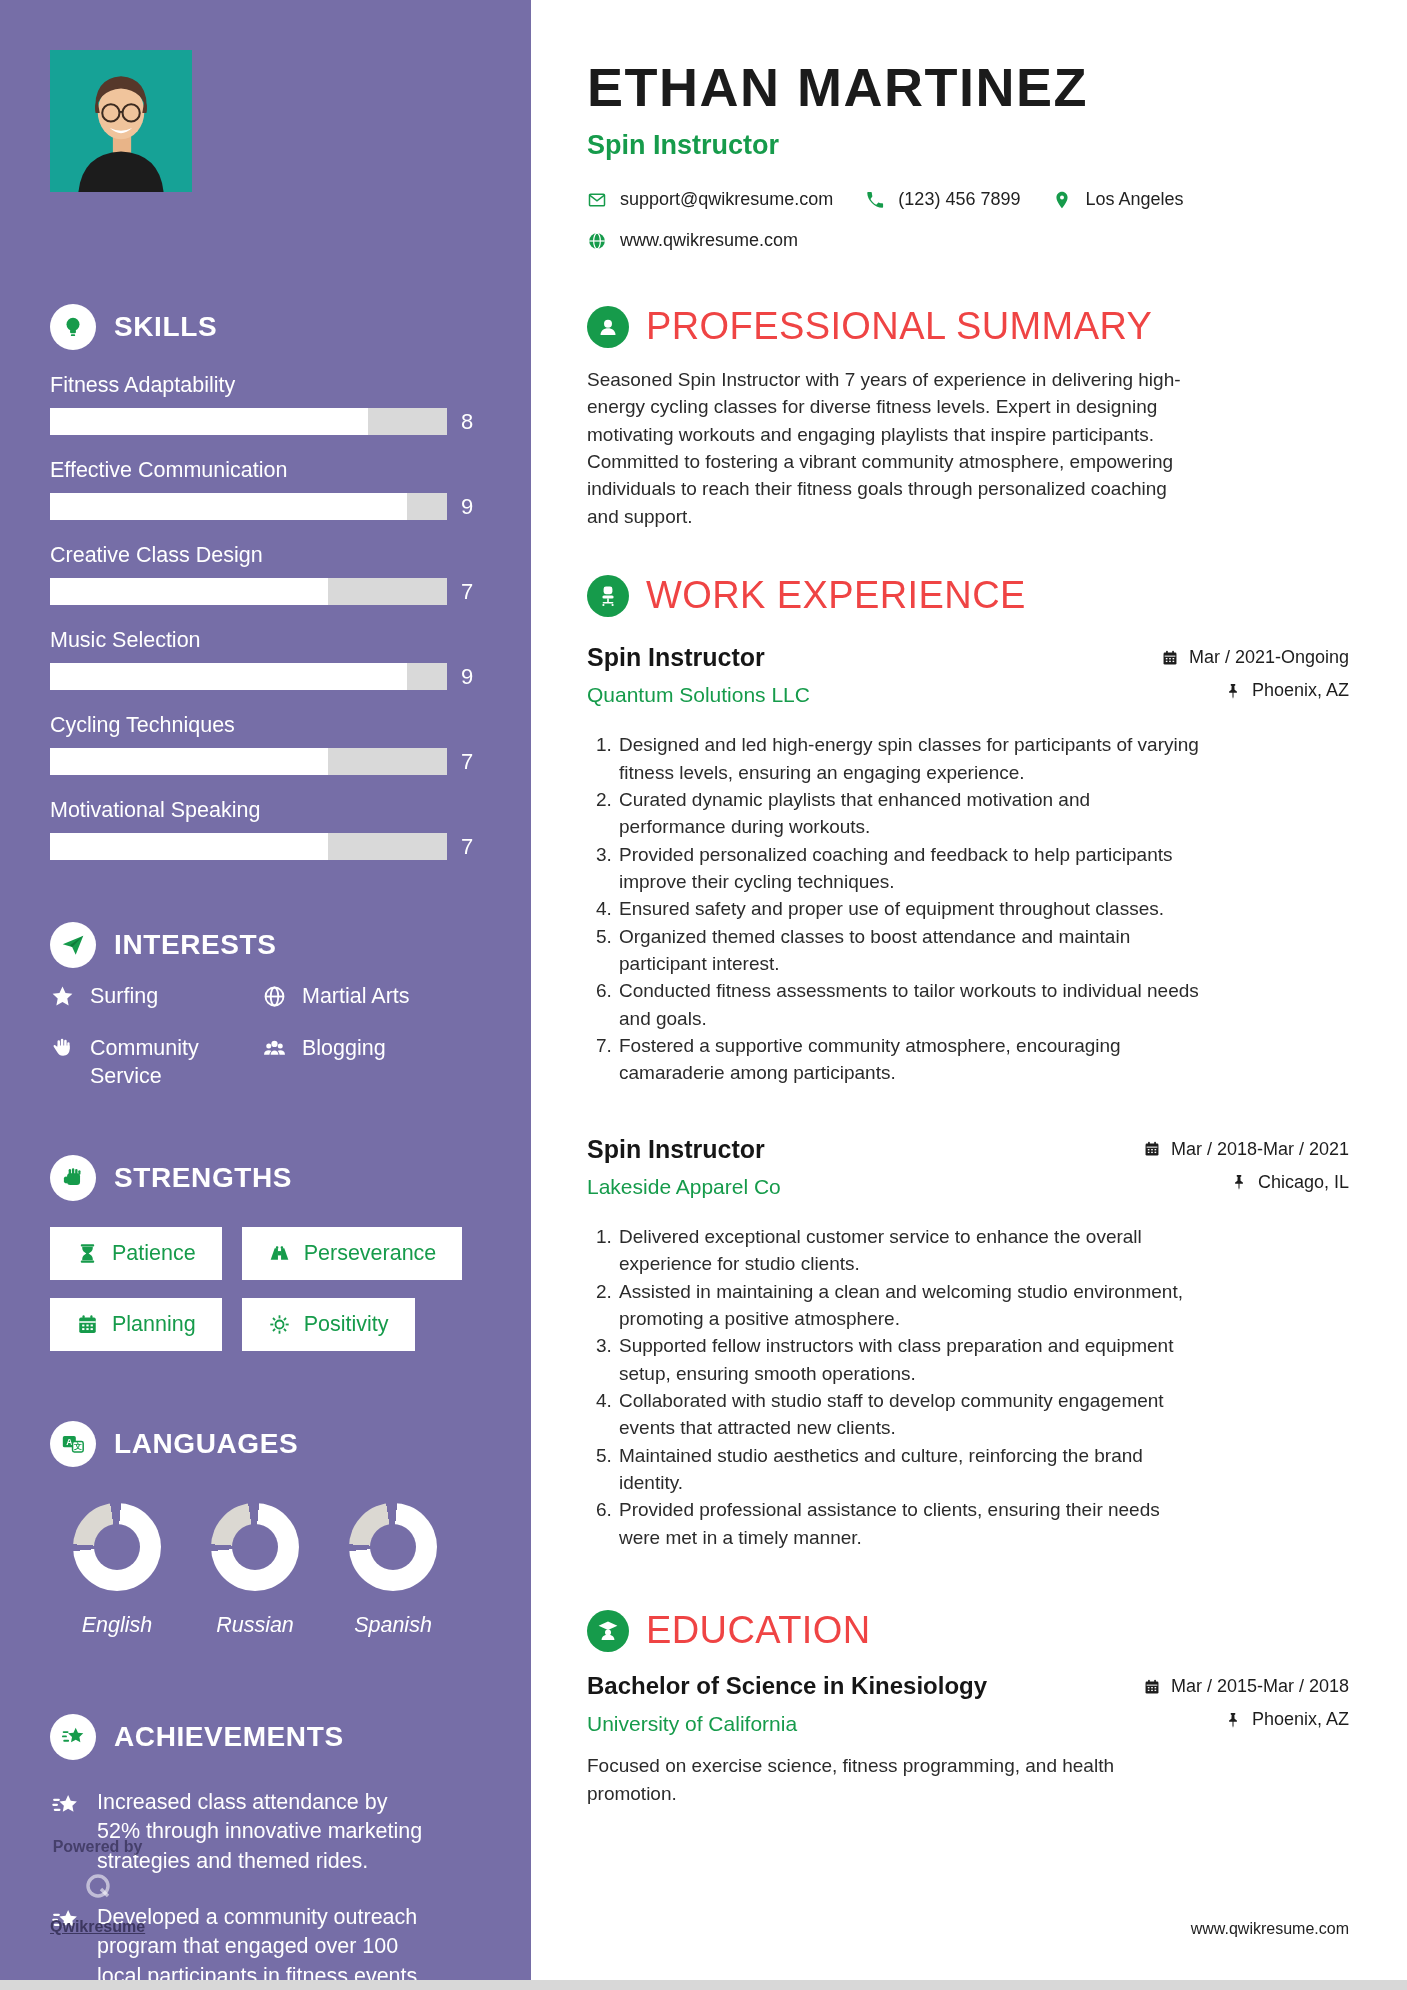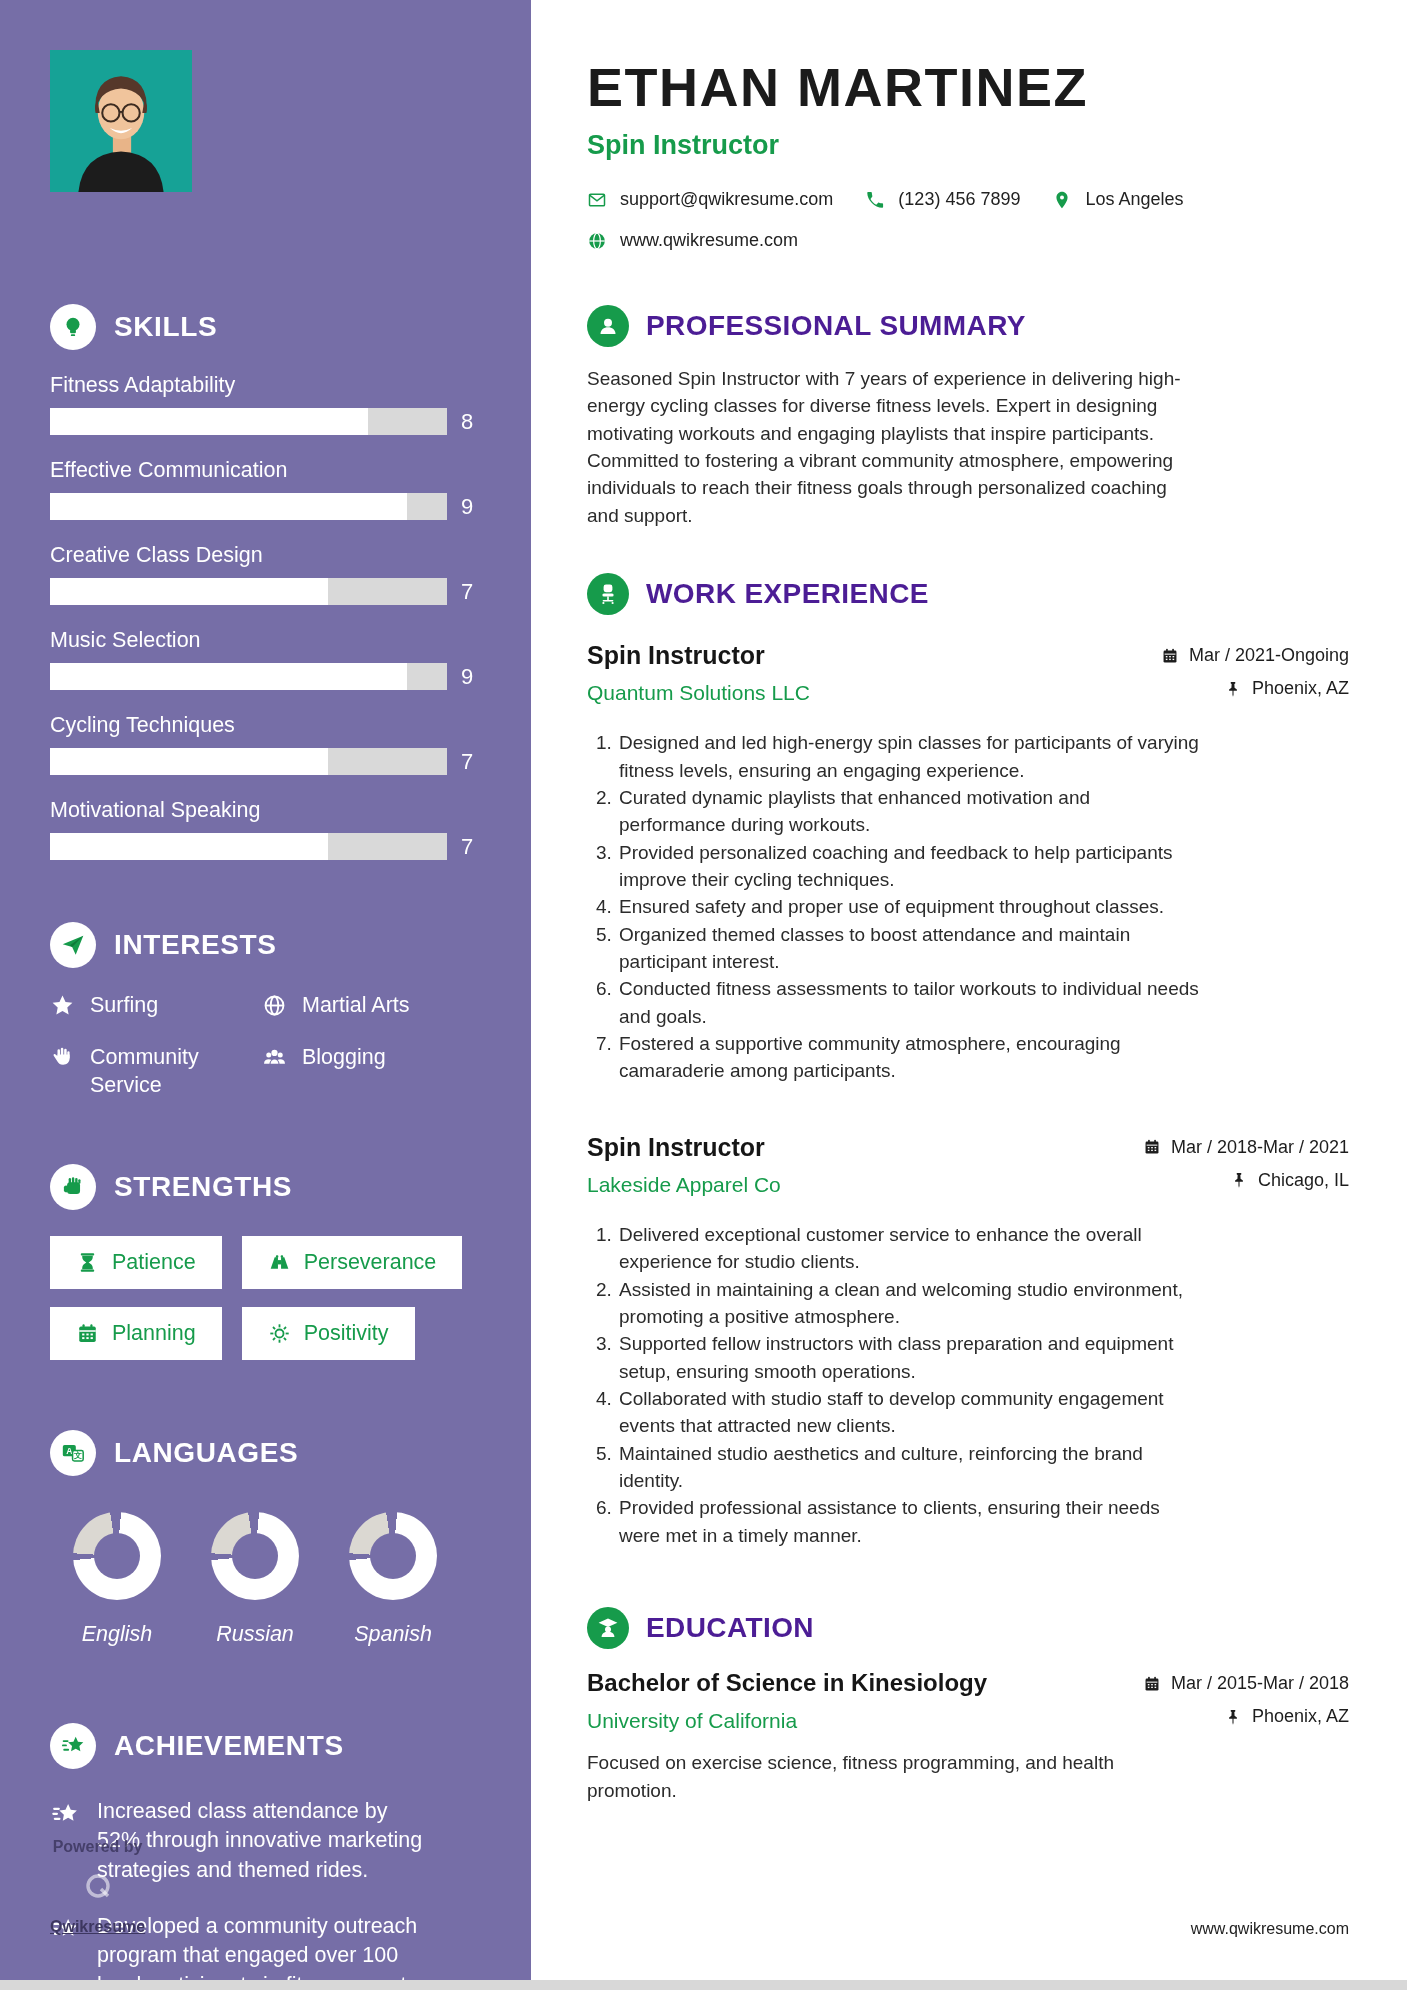--- a/index.html
+++ b/index.html
@@ -29,21 +29,21 @@
   .skills{margin-top:112px;}
   .skill{margin-top:23px;}
   .skill:first-of-type{margin-top:16px;}
   .skill-label{font-size:21.5px;margin-bottom:10px;}
   .skill-row{display:flex;align-items:center;gap:14px;}
   .track{flex:0 0 397px;height:27px;background:var(--track);}
   .fill{height:100%;background:#fff;}
   .skill-num{font-size:22px;color:#fff;}
 
   .interests{margin-top:62px;}
-  .int-grid{display:grid;grid-template-columns:212px auto;row-gap:24px;margin-top:24px;align-items:start;}
+  .int-grid{display:grid;grid-template-columns:212px auto;row-gap:24px;margin-top:15px;align-items:start;}
   .int-item{display:flex;gap:15px;align-items:flex-start;}
   .int-item svg{width:25px;height:25px;flex:0 0 25px;margin-top:1px;}
   .int-label{font-size:21.5px;line-height:1.3;max-width:150px;}
 
   .strengths{margin-top:64px;}
   .chips{margin-top:26px;display:flex;flex-wrap:wrap;gap:18px 20px;max-width:455px;}
   .chip{display:inline-flex;align-items:center;gap:13px;background:#fff;padding:14px 26px;}
   .chip svg{width:23px;height:23px;}
   .chip-label{color:var(--green);font-size:21.5px;font-weight:500;}
 
@@ -70,21 +70,21 @@
   .name{font-size:54px;font-weight:800;letter-spacing:1.5px;color:#1b1b1b;margin-top:10px;}
   .subtitle{font-size:27px;font-weight:700;color:var(--green);margin-top:12px;}
   .contact-row{display:flex;align-items:center;gap:32px;margin-top:28px;}
   .contact-row + .contact-row{margin-top:20px;}
   .contact-item{display:flex;align-items:center;gap:13px;font-size:18px;color:#222;}
   .contact-item svg{width:20px;height:20px;}
 
   .m-head{display:flex;align-items:center;gap:17px;}
   .m-circle{width:42px;height:42px;border-radius:50%;background:var(--green);display:flex;align-items:center;justify-content:center;flex:0 0 42px;}
   .m-circle svg{width:24px;height:24px;}
-  .m-title{font-size:28px;font-weight:700;letter-spacing:.4px;color:#4c1d95;}
+  .m-title{font-size:38px;font-weight:400;letter-spacing:.4px;color:#ef4444;}
 
   .summary{margin-top:54px;}
   .summary-text{margin-top:18px;font-size:19px;line-height:1.44;color:var(--body);max-width:600px;}
 
   .work{margin-top:44px;}
   .job{margin-top:26px;}
   .job + .job{margin-top:48px;}
   .job-head{display:flex;justify-content:space-between;align-items:flex-start;}
   .role{font-size:25px;font-weight:700;color:#161616;}
   .company{font-size:21px;color:var(--green);margin-top:11px;}

